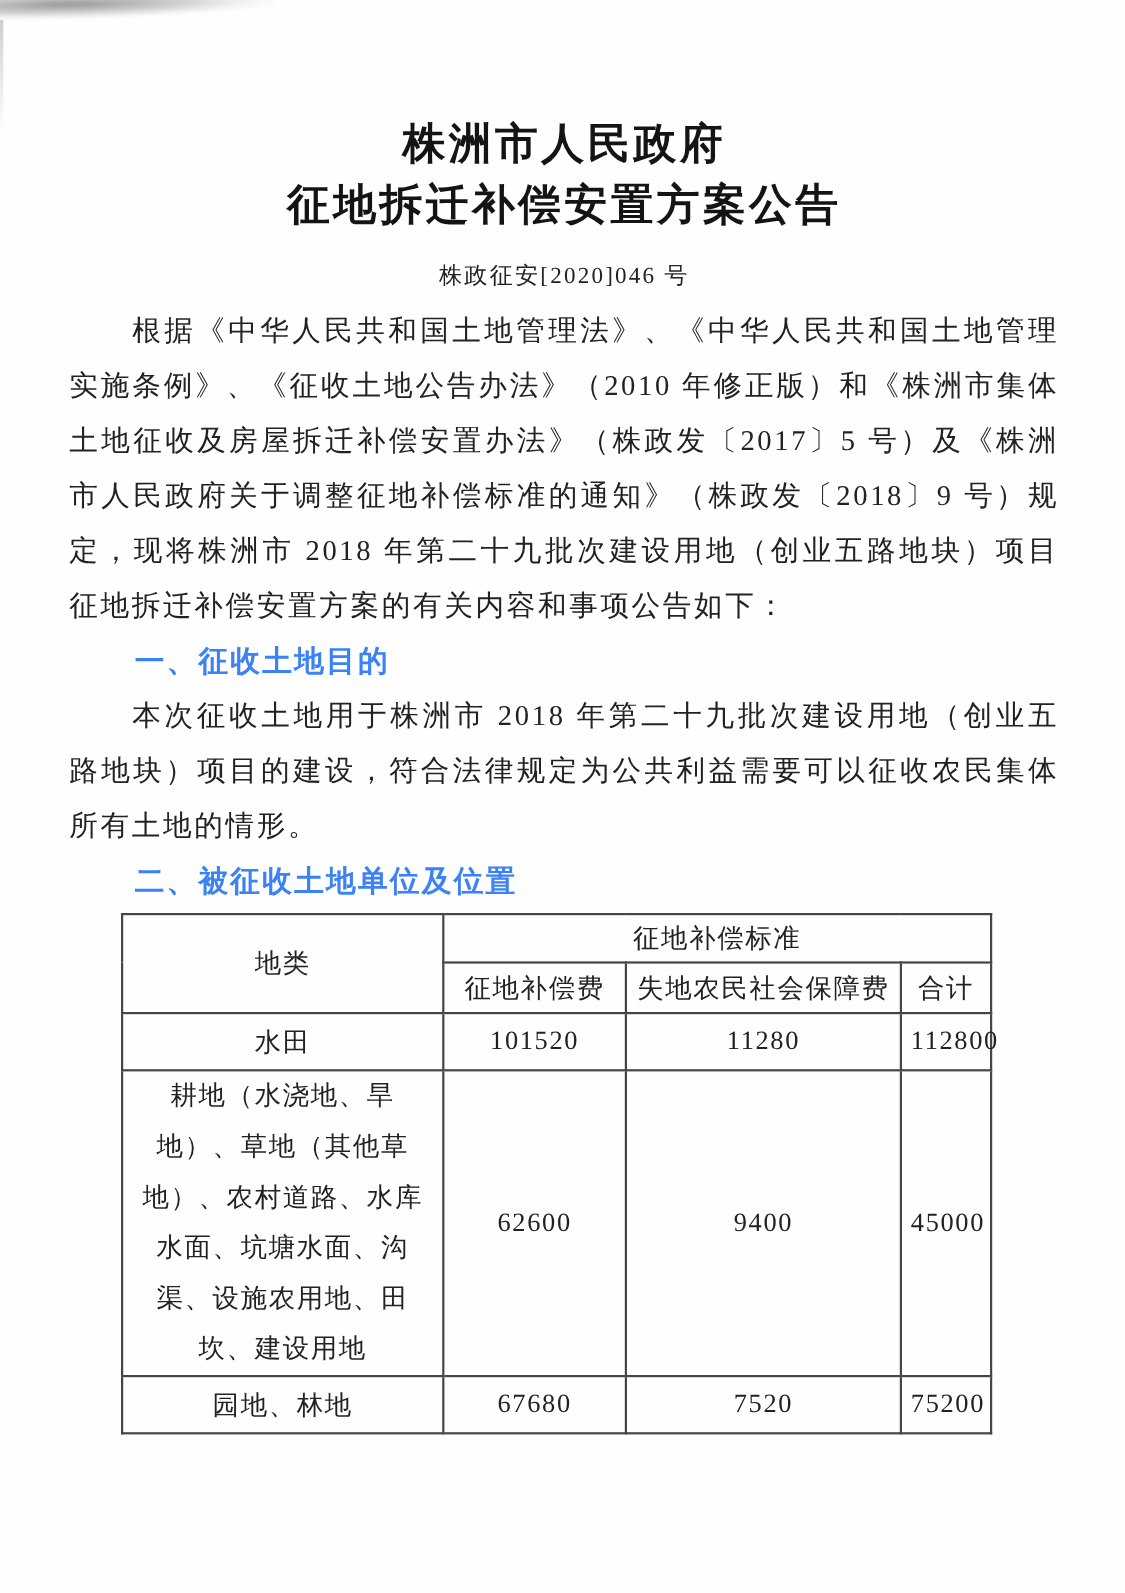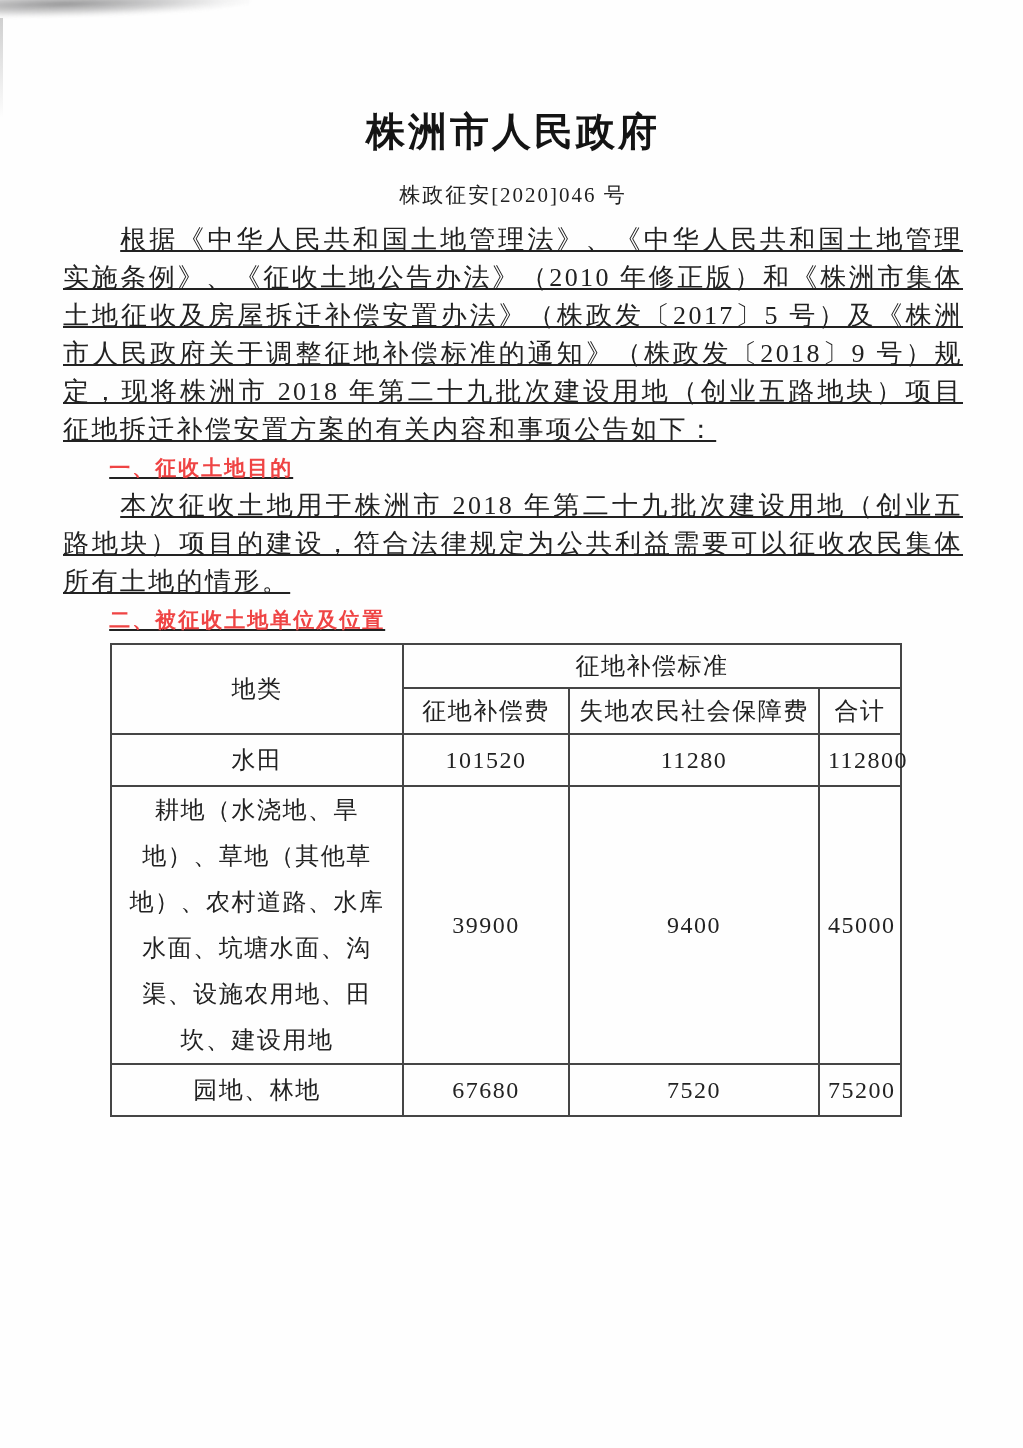--- a/index.html
+++ b/index.html
@@ -59,37 +59,36 @@
     margin-top: 16px;
     text-align: center;
     font-size: 21px;
     line-height: 40px;
     letter-spacing: 2px;
     color: #222;
   }
   .doc-body {
     margin-top: 6px;
     font-size: 26px;
-    line-height: 38px;
+    line-height: 50px;
     letter-spacing: 2.4px;
     text-align: justify;
     color: #222;
-    text-decoration: underline;
   }
   .doc-body p {
     margin: 0;
     text-indent: 2.2em;
   }
   .doc-body .section-heading {
     margin: 0;
     text-indent: 2.2em;
-    font-size: 21px;
+    font-size: 27px;
     font-weight: bold;
     letter-spacing: 2px;
-    color: #ef4444;
+    color: #3b82f6;
   }
   .unit-note {
     margin-top: 4px;
     text-align: right;
     padding-right: 126px;
     font-size: 24px;
     line-height: 42px;
     letter-spacing: 3px;
     color: #222;
   }
@@ -132,20 +131,21 @@
 <body>
 
 <div class="page">
   <div class="scan-artifact"></div>
   <div class="scan-edge-line"></div>
 
   <div class="content">
 
     <h1 class="doc-title">
       <span class="title-line">株洲市人民政府</span>
+      <span class="title-line">征地拆迁补偿安置方案公告</span>
     </h1>
 
     <div class="doc-number">株政征安[2020]046 号</div>
 
     <div class="doc-body">
       <p>根据《中华人民共和国土地管理法》、《中华人民共和国土地管理实施条例》、《征收土地公告办法》（2010 年修正版）和《株洲市集体土地征收及房屋拆迁补偿安置办法》（株政发〔2017〕5 号）及《株洲市人民政府关于调整征地补偿标准的通知》（株政发〔2018〕9 号）规定，现将株洲市 2018 年第二十九批次建设用地（创业五路地块）项目征地拆迁补偿安置方案的有关内容和事项公告如下：</p>
 
       <p class="section-heading">一、征收土地目的</p>
       <p>本次征收土地用于株洲市 2018 年第二十九批次建设用地（创业五路地块）项目的建设，符合法律规定为公共利益需要可以征收农民集体所有土地的情形。</p>
 
@@ -174,21 +174,21 @@
 
         <tr class="row-shuitian">
           <td>水田</td>
           <td>101520</td>
           <td>11280</td>
           <td>112800</td>
         </tr>
 
         <tr class="row-gengdi">
           <td class="landtype-long">耕地（水浇地、旱地）、草地（其他草地）、农村道路、水库水面、坑塘水面、沟渠、设施农用地、田坎、建设用地</td>
-          <td>39900</td>
+          <td>62600</td>
           <td>9400</td>
           <td>45000</td>
         </tr>
 
         <tr class="row-yuandi">
           <td>园地、林地</td>
           <td>67680</td>
           <td>7520</td>
           <td>75200</td>
         </tr>

